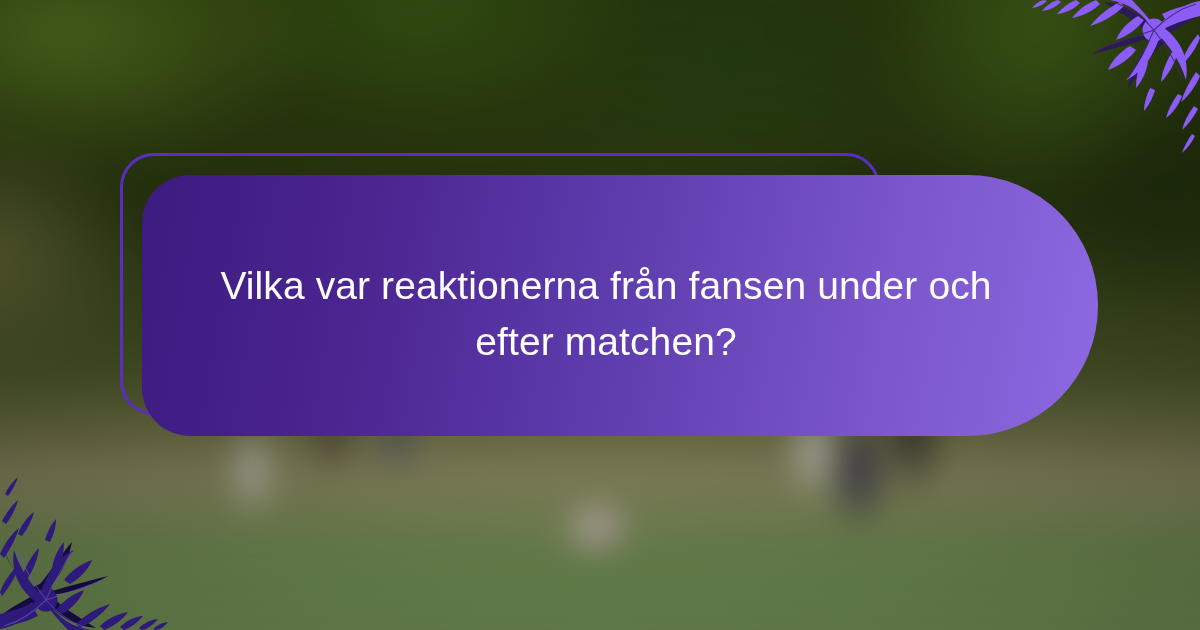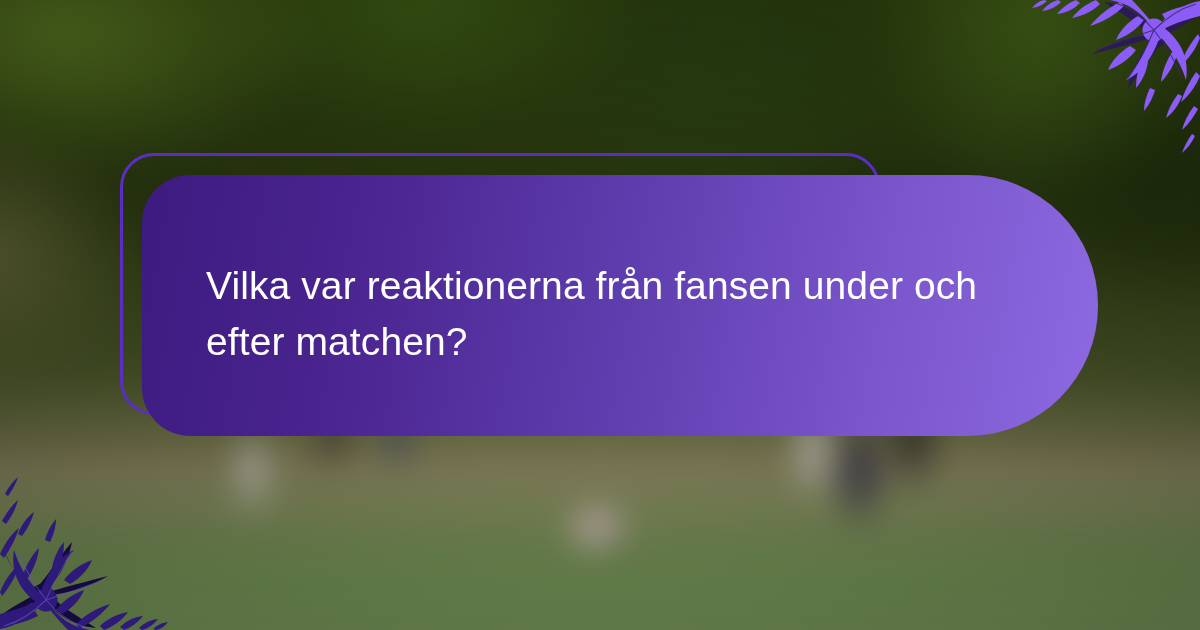--- a/index.html
+++ b/index.html
@@ -108,20 +108,21 @@
     justify-content: center;
     padding: 0 92px 0 64px;
     overflow: hidden;
   }
 
   .card-title {
     color: #ffffff;
     font-size: 39px;
     line-height: 1.42;
     font-weight: 400;
+    text-align: center;
     letter-spacing: 0.1px;
     max-width: 800px;
     text-rendering: optimizeLegibility;
     margin-top: 16px;
   }
 </style>
 </head>
 <body>
 
 <div class="stage">

